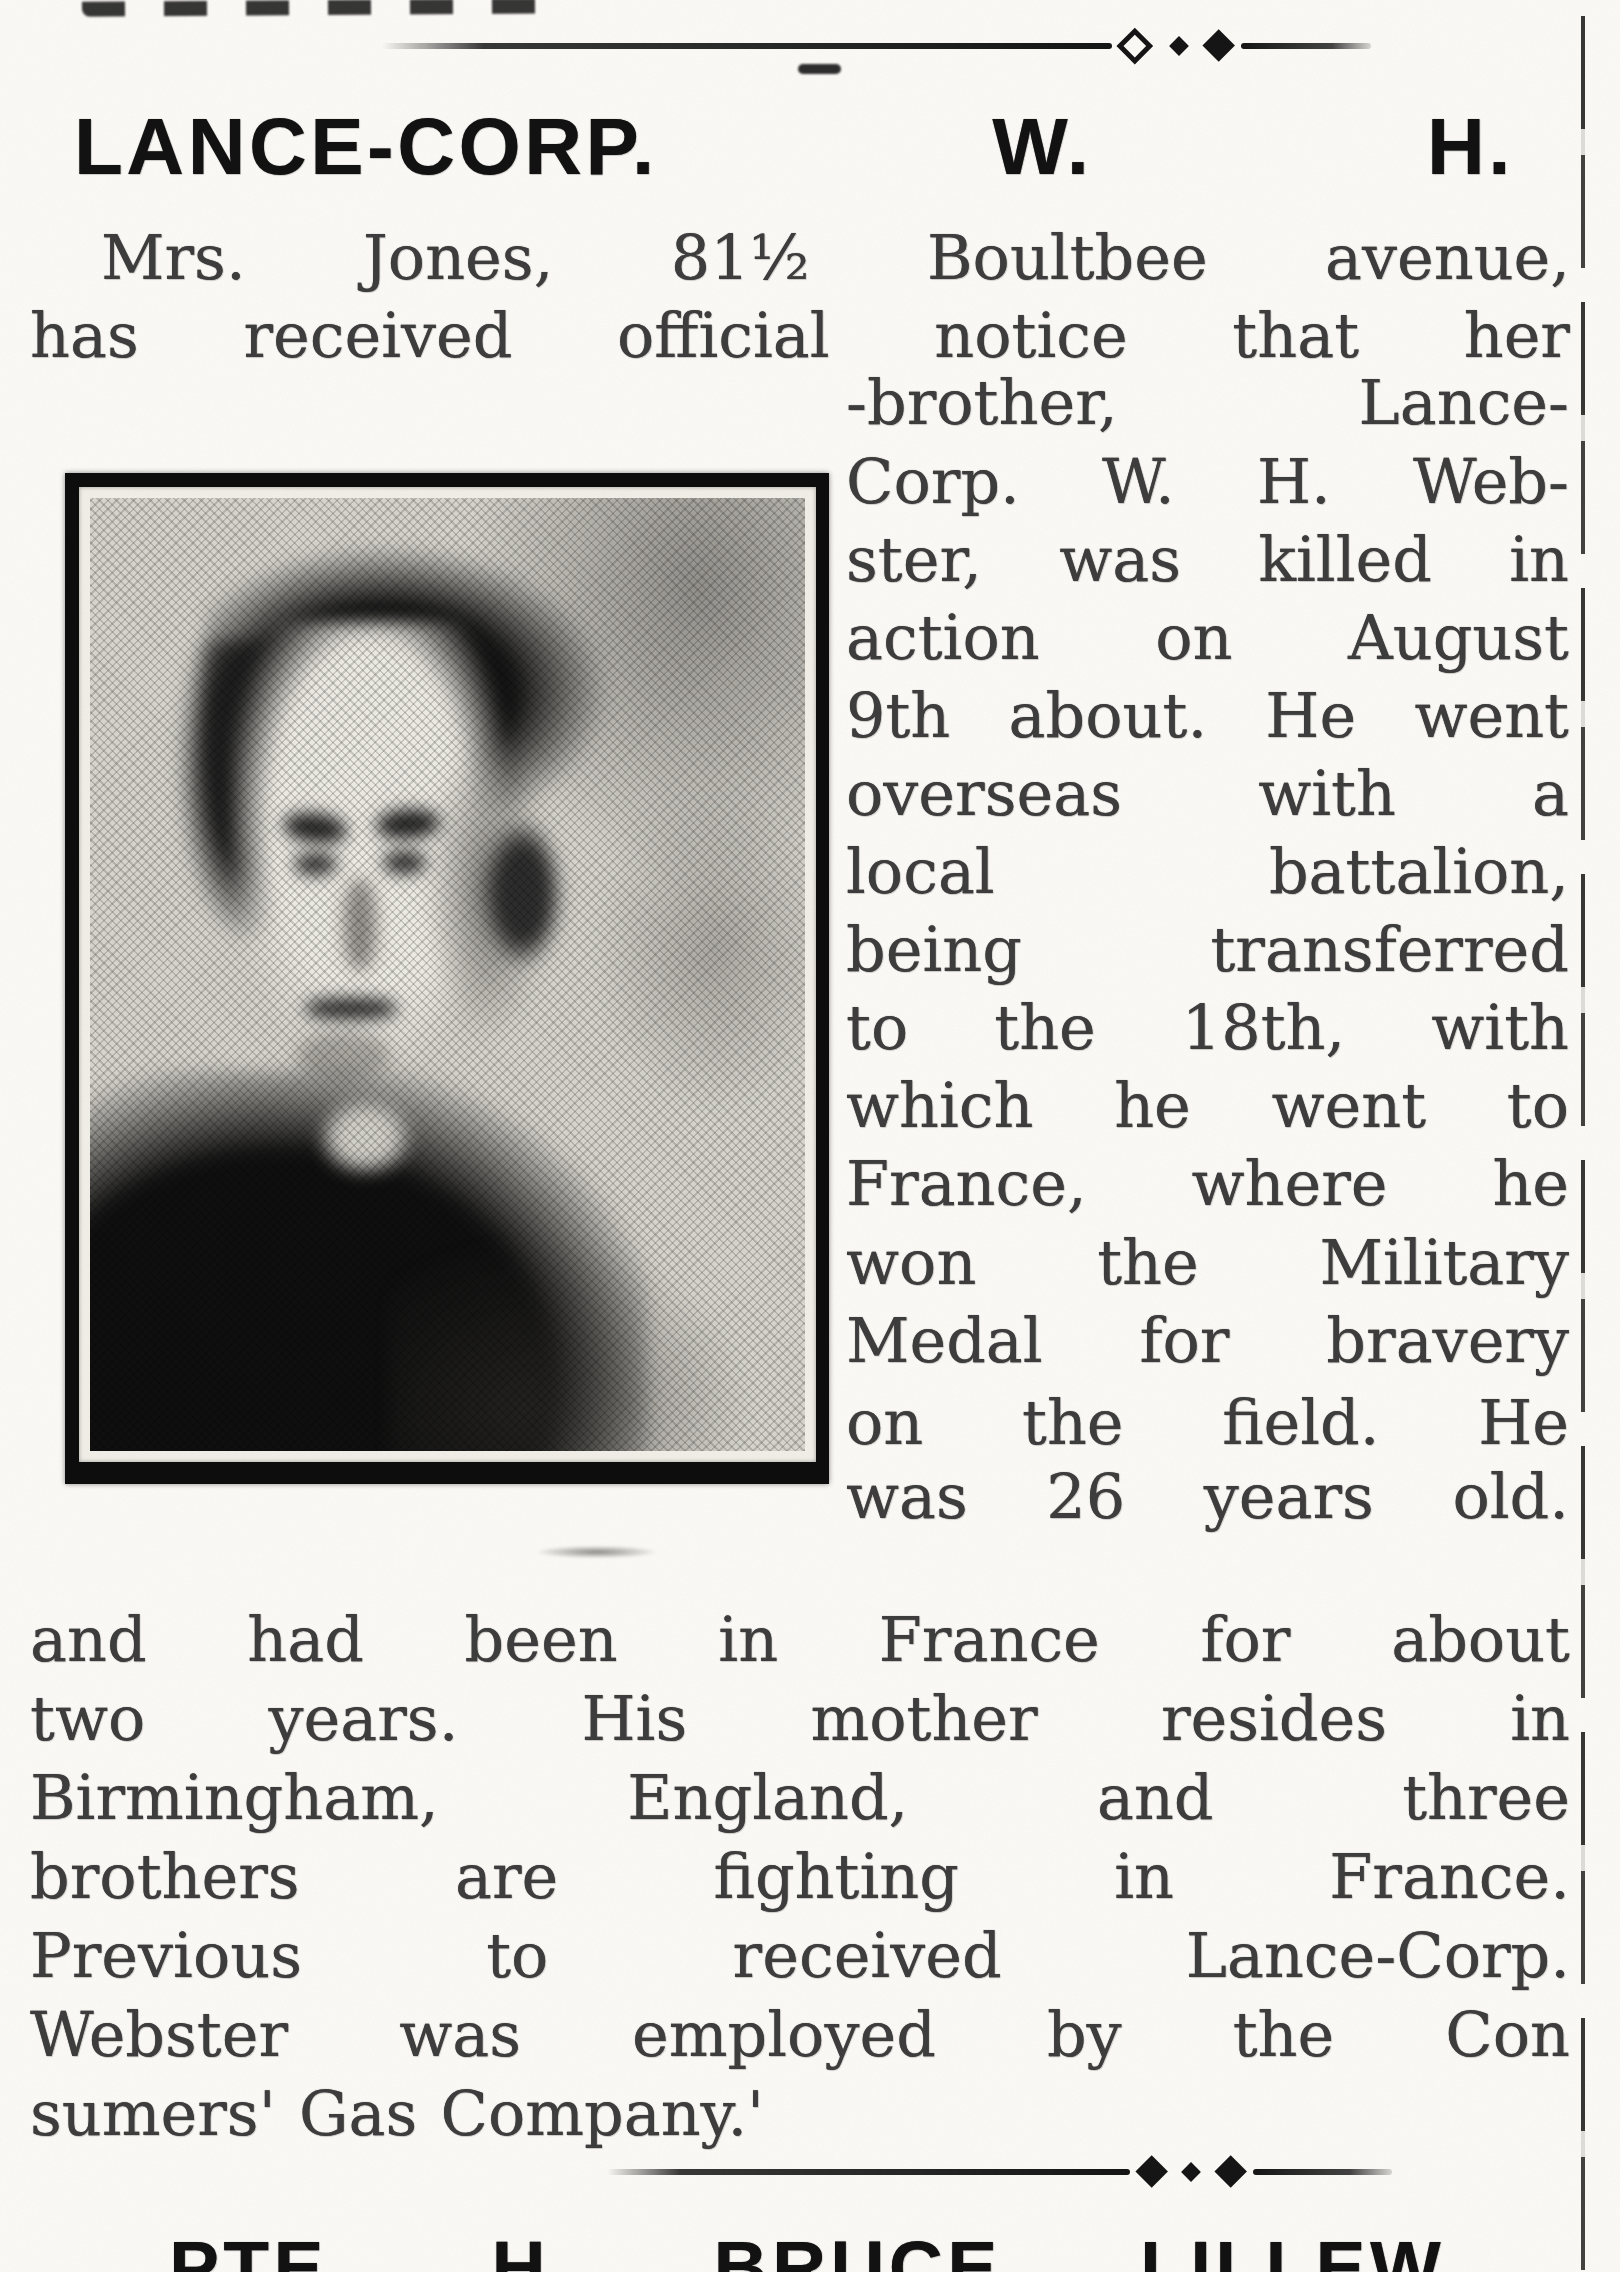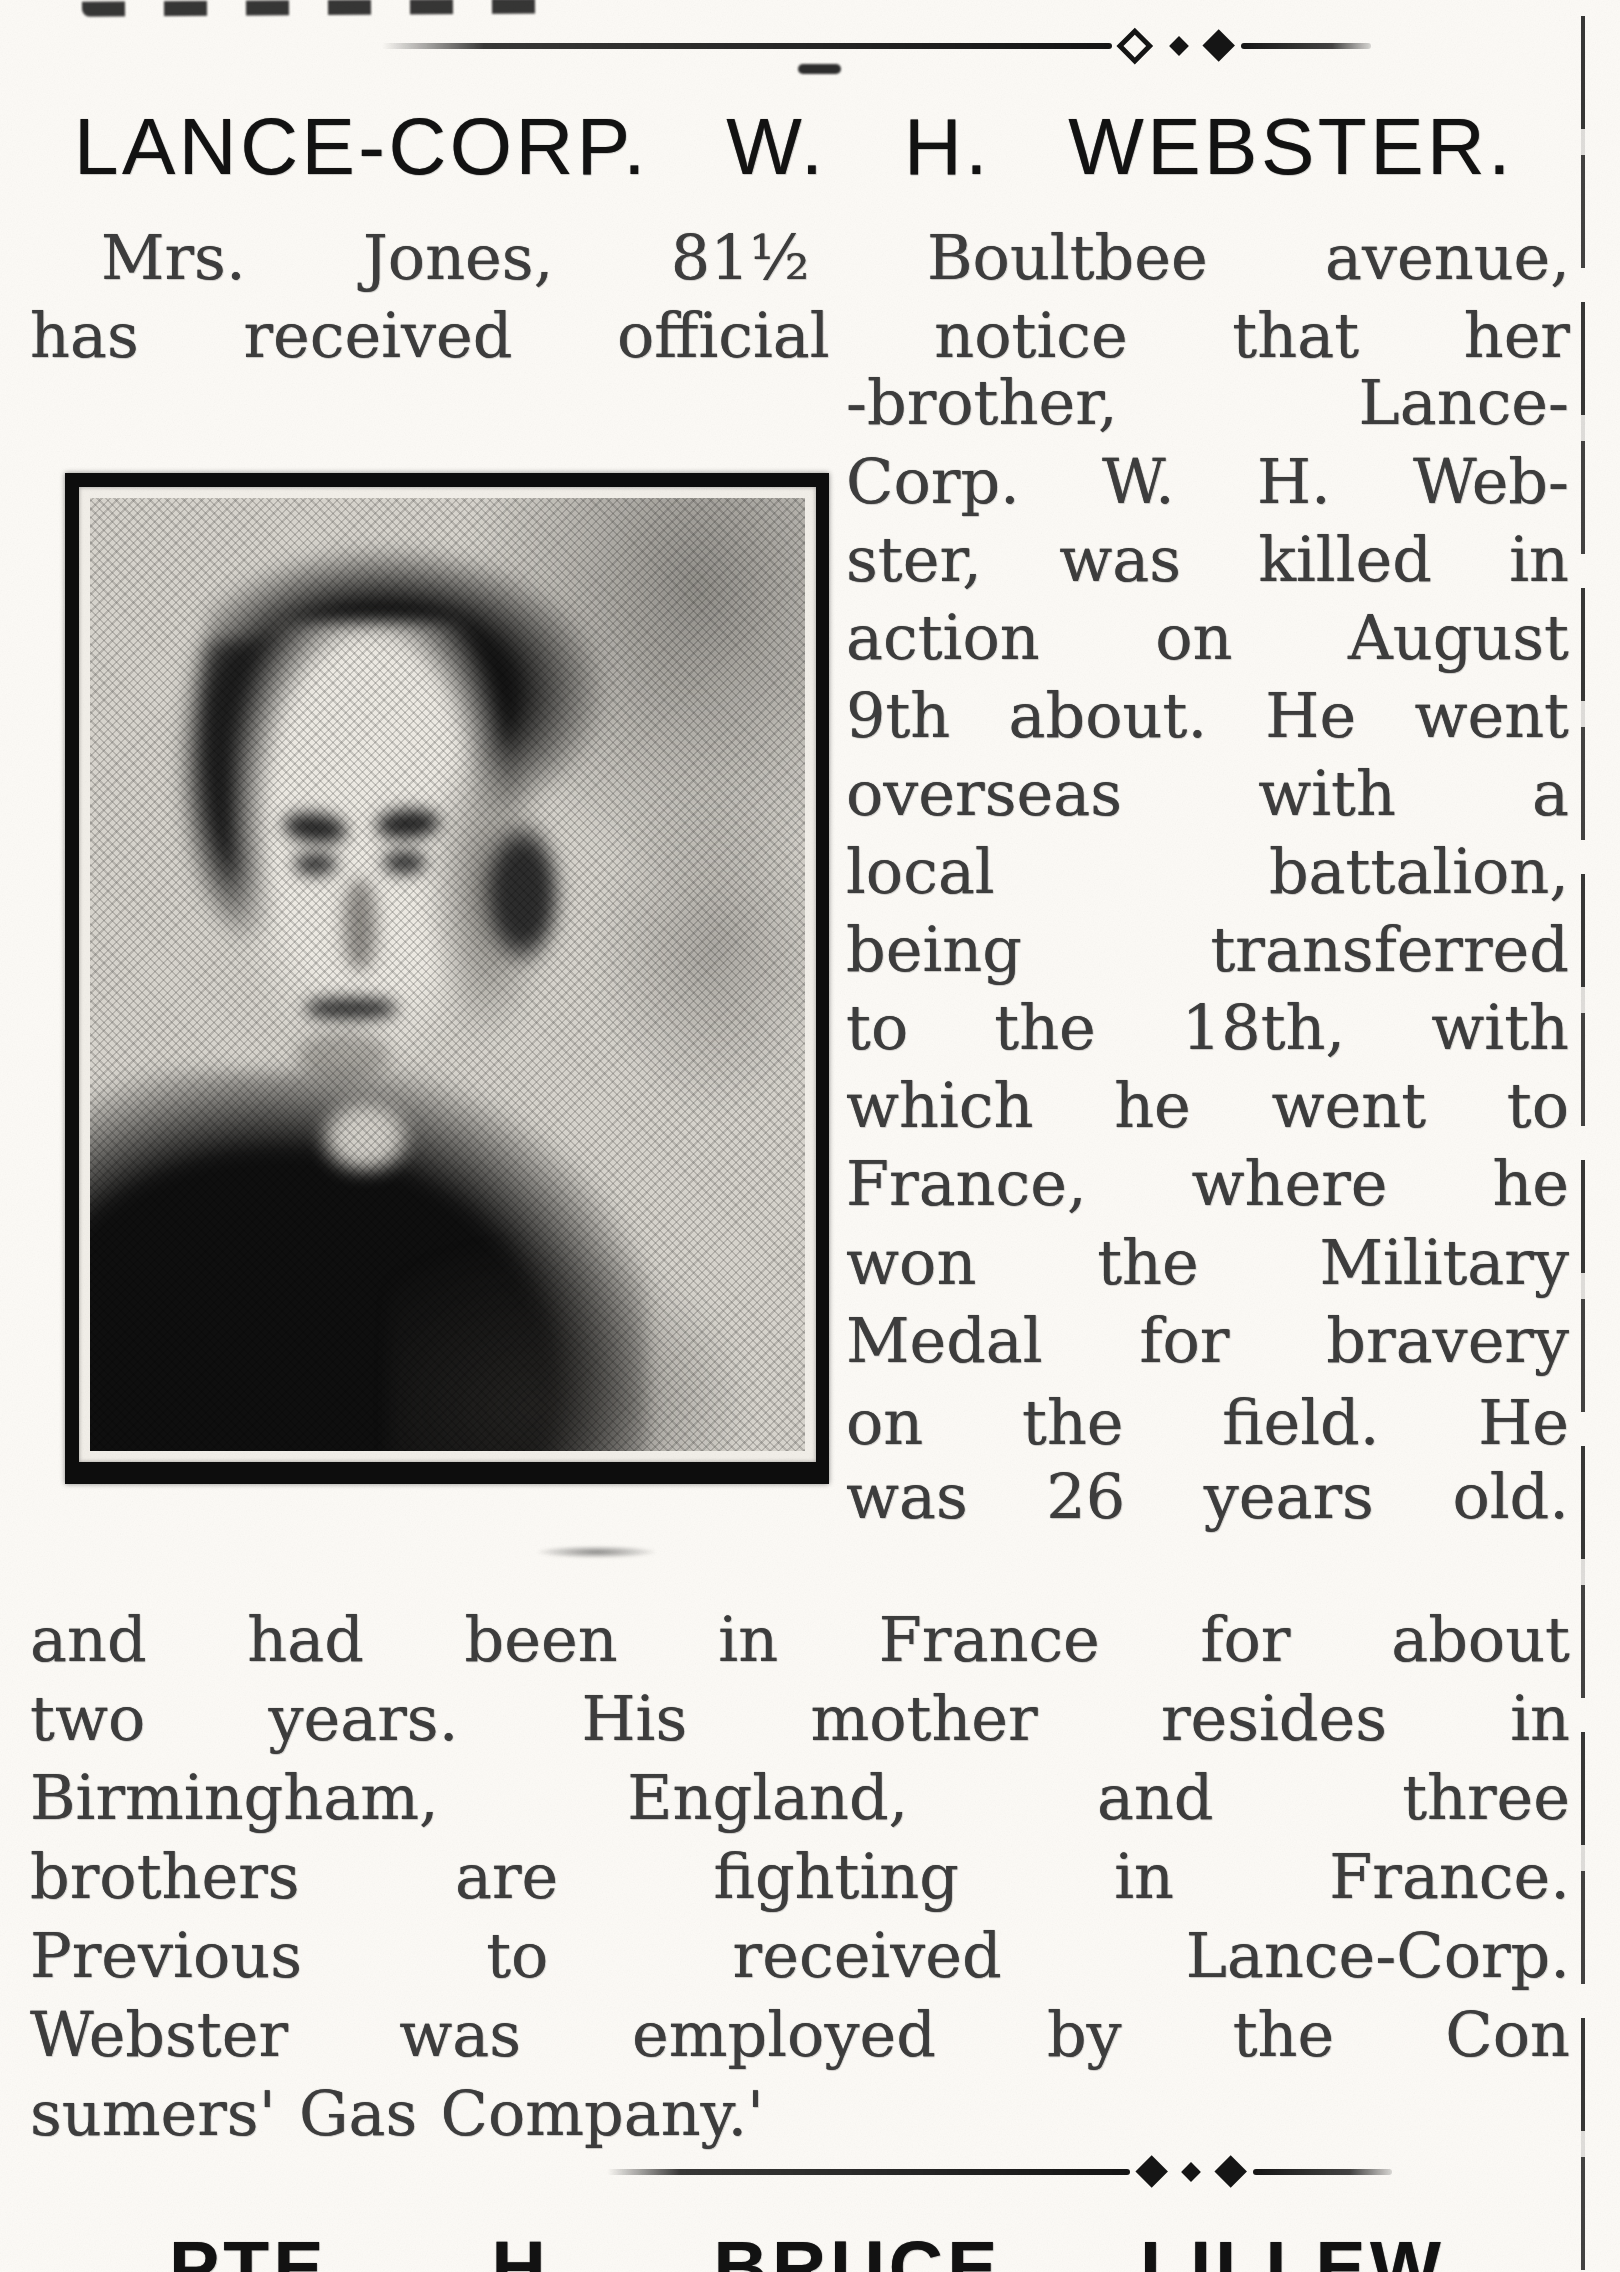--- a/index.html
+++ b/index.html
@@ -13,21 +13,21 @@
   
   .txt{
     color:#404040;
     text-shadow:0 0 0.9px rgba(20,20,20,.65), 0.9px 0.9px 0.9px rgba(20,20,20,.15);
   }
   .soft{filter:blur(0.4px) contrast(1.04)}
   
   .headline{
     position:absolute;left:74px;top:102px;width:1440px;height:95px;
     display:flex;justify-content:space-between;align-items:flex-start;
-    font-family:"Liberation Sans", sans-serif;font-weight:normal;
+    font-family:"Liberation Sans", sans-serif;font-weight:bold;
     font-size:80px;line-height:90px;letter-spacing:3.5px;
     color:#121212;filter:blur(0.5px);
   }
   
   .bline{
     position:absolute;
     font-size:62px;line-height:78px;
     text-align:justify;text-align-last:justify;
     word-spacing:3.5px;
   }
@@ -133,21 +133,20 @@
   <span class="diamond hollow"></span>
   <span class="diamond small"></span>
   <span class="diamond large"></span>
   <span class="dline dl-right" style="width:130px"></span>
 </div>
 
 <div class="headline txt">
   <span>LANCE-CORP.</span>
   <span>W.</span>
   <span>H.</span>
-  <span>WEBSTER.</span>
 </div>
 
 <div class="bline full indent1 txt soft" style="top:219px">Mrs. Jones, 81½ Boultbee avenue,</div>
 <div class="bline full txt soft" style="top:297px">has received official notice that her</div>
 
 <div class="photo-frame">
   <div class="portrait">
     <div class="art m-bg1"></div>
     <div class="art m-bg2"></div>
     <div class="art m-hair"></div>

